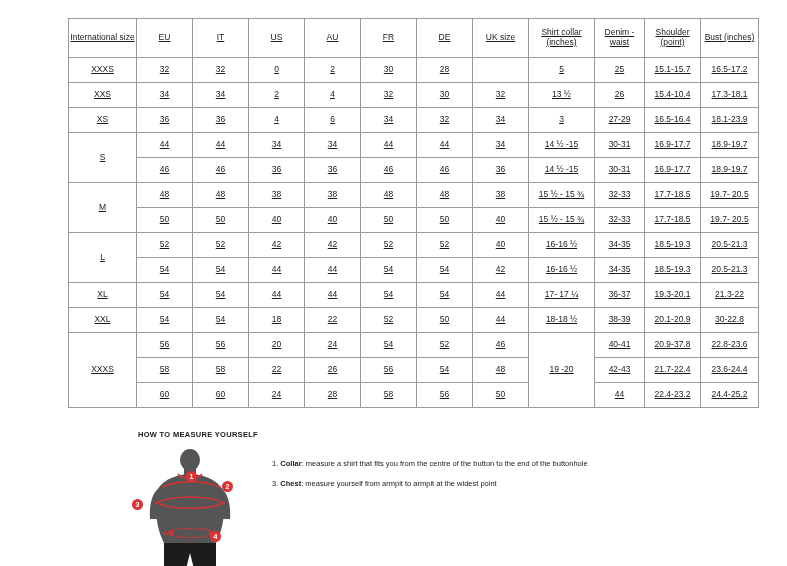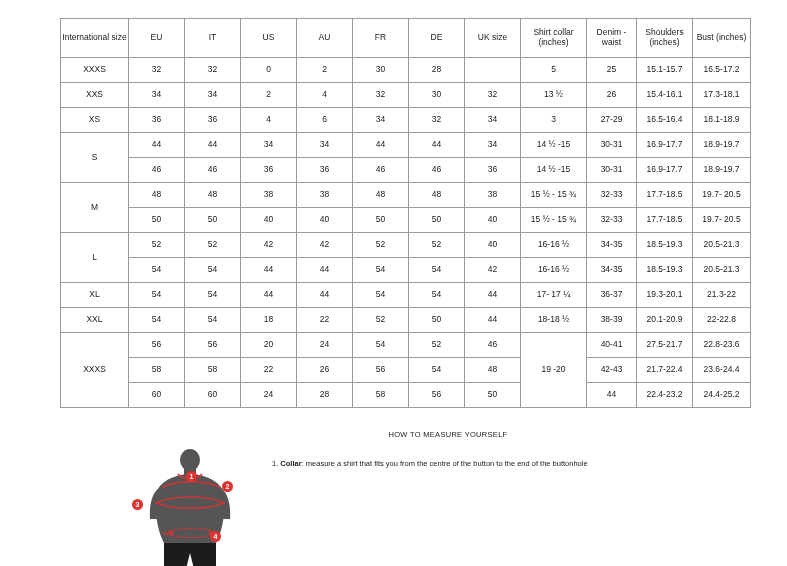--- a/index.html
+++ b/index.html
@@ -10,25 +10,26 @@
   body {
     width: 787px;
     height: 566px;
     font-family: "Liberation Sans", sans-serif;
     color: #1a1a1a;
     position: relative;
     overflow: hidden;
   }
   #size-table {
     position: absolute;
-    left: 60px;
+    left: 68px;
     top: 18px;
     border-collapse: collapse;
     table-layout: fixed;
     width: 667px;
+    text-decoration: underline;
   }
   #size-table th, #size-table td {
     border: 1px solid #9a9a9a;
     font-size: 8.5px;
     font-weight: normal;
     text-align: center;
     vertical-align: middle;
     padding: 0;
     height: 24px;
     color: #1a1a1a;
@@ -53,25 +54,24 @@
 
   
   #measure-section {
     position: absolute;
     left: 138px;
     top: 430px;
     width: 620px;
   }
   #measure-title {
     font-size: 7.5px;
-    font-weight: normal;
+    font-weight: bold;
     letter-spacing: 0.3px;
     color: #1a1a1a;
     margin-bottom: 8px;
-    text-align: center;
   }
   #measure-body {
     position: relative;
     display: flex;
     align-items: flex-start;
   }
   #figure-wrap {
     position: relative;
     width: 120px;
     height: 126px;
@@ -128,21 +128,21 @@
       <th>International size</th>
       <th>EU</th>
       <th>IT</th>
       <th>US</th>
       <th>AU</th>
       <th>FR</th>
       <th>DE</th>
       <th>UK size</th>
       <th>Shirt collar (inches)</th>
       <th>Denim - waist</th>
-      <th>Shoulders (inches)</th>
+      <th>Shoulder (point)</th>
       <th>Bust (inches)</th>
     </tr>
   </thead>
   <tbody id="table-body">
       <tr>
         <td>XXXS</td>
         <td>32</td>
         <td>32</td>
         <td>0</td>
         <td>2</td>
@@ -158,36 +158,36 @@
         <td>XXS</td>
         <td>34</td>
         <td>34</td>
         <td>2</td>
         <td>4</td>
         <td>32</td>
         <td>30</td>
         <td>32</td>
         <td>13 ½</td>
         <td>26</td>
-        <td>15.4-16.1</td>
+        <td>15.4-10.4</td>
         <td>17.3-18.1</td>
       </tr>
       <tr>
         <td>XS</td>
         <td>36</td>
         <td>36</td>
         <td>4</td>
         <td>6</td>
         <td>34</td>
         <td>32</td>
         <td>34</td>
         <td>3</td>
         <td>27-29</td>
         <td>16.5-16.4</td>
-        <td>18.1-18.9</td>
+        <td>18.1-23.9</td>
       </tr>
       <tr>
         <td rowspan="2">S</td>
         <td>44</td>
         <td>44</td>
         <td>34</td>
         <td>34</td>
         <td>44</td>
         <td>44</td>
         <td>34</td>
@@ -282,34 +282,34 @@
         <td>54</td>
         <td>54</td>
         <td>18</td>
         <td>22</td>
         <td>52</td>
         <td>50</td>
         <td>44</td>
         <td>18-18 ½</td>
         <td>38-39</td>
         <td>20.1-20.9</td>
-        <td>22-22.8</td>
+        <td>30-22.8</td>
       </tr>
       <tr>
         <td rowspan="3">XXXS</td>
         <td>56</td>
         <td>56</td>
         <td>20</td>
         <td>24</td>
         <td>54</td>
         <td>52</td>
         <td>46</td>
         <td rowspan="3">19 -20</td>
         <td>40-41</td>
-        <td>27.5-21.7</td>
+        <td>20.9-37.8</td>
         <td>22.8-23.6</td>
       </tr>
       <tr>
         <td>58</td>
         <td>58</td>
         <td>22</td>
         <td>26</td>
         <td>56</td>
         <td>54</td>
         <td>48</td>
@@ -362,15 +362,16 @@
         <path d="M76 86 l-5 -3 l0 6 z" fill="#d33333"></path>
       </svg>
       <div class="marker" style="left:48px; top:24px;">1</div>
       <div class="marker" style="left:84px; top:34px;">2</div>
       <div class="marker" style="left:-6px; top:52px;">3</div>
       <div class="marker" style="left:72px; top:84px;">4</div>
     </div>
 
     <ul id="measure-list">
         <li><span>1.</span> <span class="lbl">Collar</span><span>: measure a shirt that fits you from the centre of the button to the end of the buttonhole</span></li>
+        <li><span>3.</span> <span class="lbl">Chest</span><span>: measure yourself from armpit to armpit at the widest point</span></li>
       </ul>
   </div>
 </div>
 
 </body></html>

